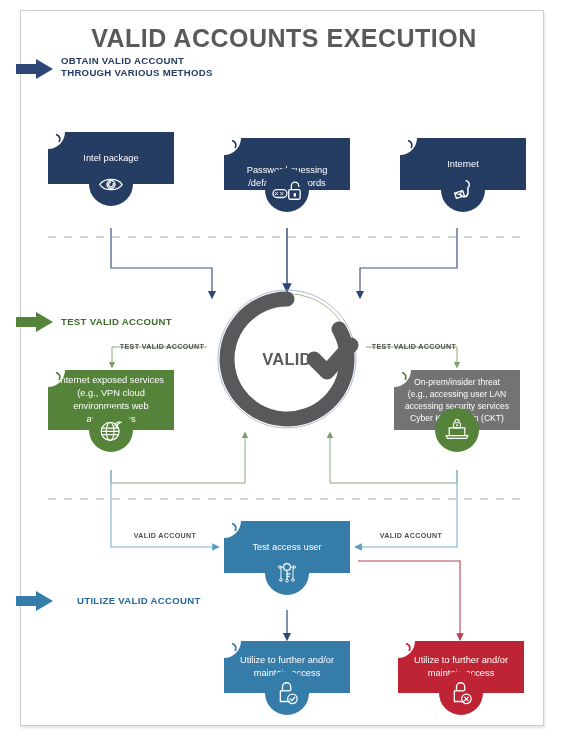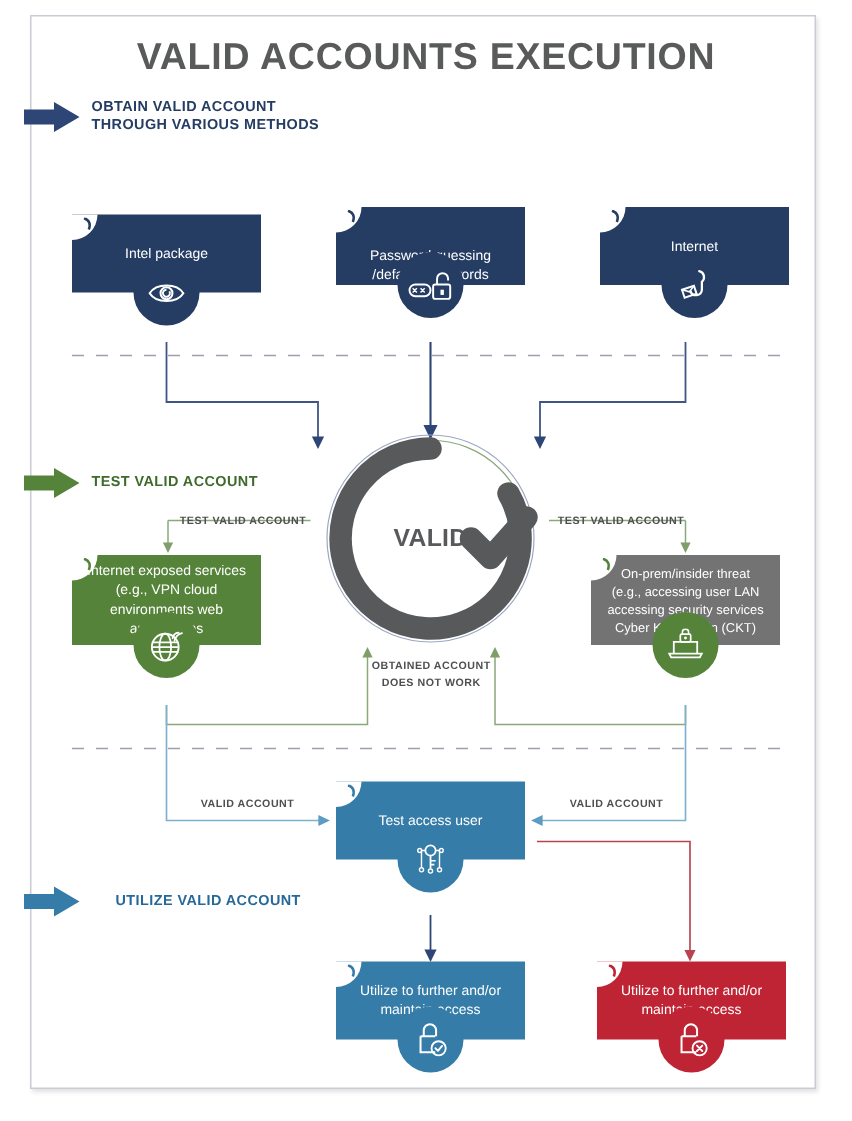--- a/index.html
+++ b/index.html
@@ -93,21 +93,21 @@
     <path d="M111,470 L111,547 L216,547" fill="none" stroke="#7fb0d0" stroke-width="1.1" marker-end="url(#mBlue)"></path>
     <path d="M457,470 L457,547 L358,547" fill="none" stroke="#7fb0d0" stroke-width="1.1" marker-end="url(#mBlue)"></path>
 
     <path d="M287,610 L287,637" fill="none" stroke="#2d4675" stroke-width="1.2" marker-end="url(#mNavy2)"></path>
 
     <path d="M358,561 L460,561 L460,637" fill="none" stroke="#b8434f" stroke-width="1.1" marker-end="url(#mRed)"></path>
   </svg>
 
   <div class="title">VALID ACCOUNTS EXECUTION</div>
 
-  <div class="phase" style="left:16px;top:66px;">
+  <div class="phase" style="left:16px;top:55px;align-items:flex-end;">
     <svg class="arw" viewBox="0 0 38 22">
       <path d="M0,6 L20,6 L20,1 L37,11 L20,21 L20,16 L0,16 z" fill="#2d4675"></path>
     </svg>
     <div class="ptxt" style="color:#253c63;">OBTAIN VALID ACCOUNT
 THROUGH VARIOUS METHODS</div>
   </div>
 
   <div class="phase" style="left:16px;top:311px;">
     <svg class="arw" viewBox="0 0 38 22">
       <path d="M0,6 L20,6 L20,1 L37,11 L20,21 L20,16 L0,16 z" fill="#55833a"></path>
@@ -125,21 +125,21 @@
   <svg id="ring" viewBox="0 0 148 148">
     <circle cx="74" cy="74" r="69" fill="none" stroke="#9aa8c2" stroke-width="0.8"></circle>
     <circle cx="74" cy="74" r="65.5" fill="none" stroke="#8aa878" stroke-width="0.8"></circle>
     <path d="M74,14 A60,60 0 1 0 126,44" fill="none" stroke="#58595b" stroke-width="15" stroke-linecap="round"></path>
     <path d="M101,74 L114,87 L138,60" fill="none" stroke="#58595b" stroke-width="15" stroke-linecap="round" stroke-linejoin="round"></path>
   </svg>
   <div id="ringlabel">
     <span>VALID</span>
   </div>
 
-  <div class="node" style="left:48px;top:143px;width:126px;height:52px;">
+  <div class="node" style="left:48px;top:132px;width:126px;height:52px;">
     <div class="body" style="background:#253c63;">
       <span style="white-space:pre-line;">Intel package</span>
       <div class="notch"></div>
       <svg class="tick" viewBox="0 0 7 9">
         <path d="M1,0.5 C4.6,1.6 5.6,4.4 4.2,8" fill="none" stroke="#253c63" stroke-width="1.7"></path>
       </svg>
     </div>
     <div class="badge" style="top:30px;background:#253c63;">
       <svg viewBox="0 0 30 22" width="26" height="19">
         <path d="M2,11 C7,3 23,3 28,11 C23,19 7,19 2,11 z" fill="none" stroke="#fff" stroke-width="1.6"></path>
@@ -291,21 +291,19 @@
         <circle cx="19.5" cy="20" r="5.3" fill="none" stroke="#fff" stroke-width="1.4"></circle>
         <path d="M17.5,18 L21.5,22 M21.5,18 L17.5,22" stroke="#fff" stroke-width="1.4" stroke-linecap="round"></path>
       </svg>
     </div>
   </div>
 
   <div class="clabel" style="left:112px;top:342px;width:100px;color:#4e4f50;">TEST VALID ACCOUNT</div>
 
   <div class="clabel" style="left:364px;top:342px;width:100px;color:#4e4f50;">TEST VALID ACCOUNT</div>
 
-  <div class="clabel" style="left:230px;top:439px;width:115px;color:#4e4f50;white-space:pre-line;">OBTAINED ACCOUNT
-DOES NOT WORK</div>
 
   <div class="clabel" style="left:120px;top:531px;width:90px;color:#4e4f50;">VALID ACCOUNT</div>
 
   <div class="clabel" style="left:366px;top:531px;width:90px;color:#4e4f50;">VALID ACCOUNT</div>
 
 
 </div>
 
 </body></html>

